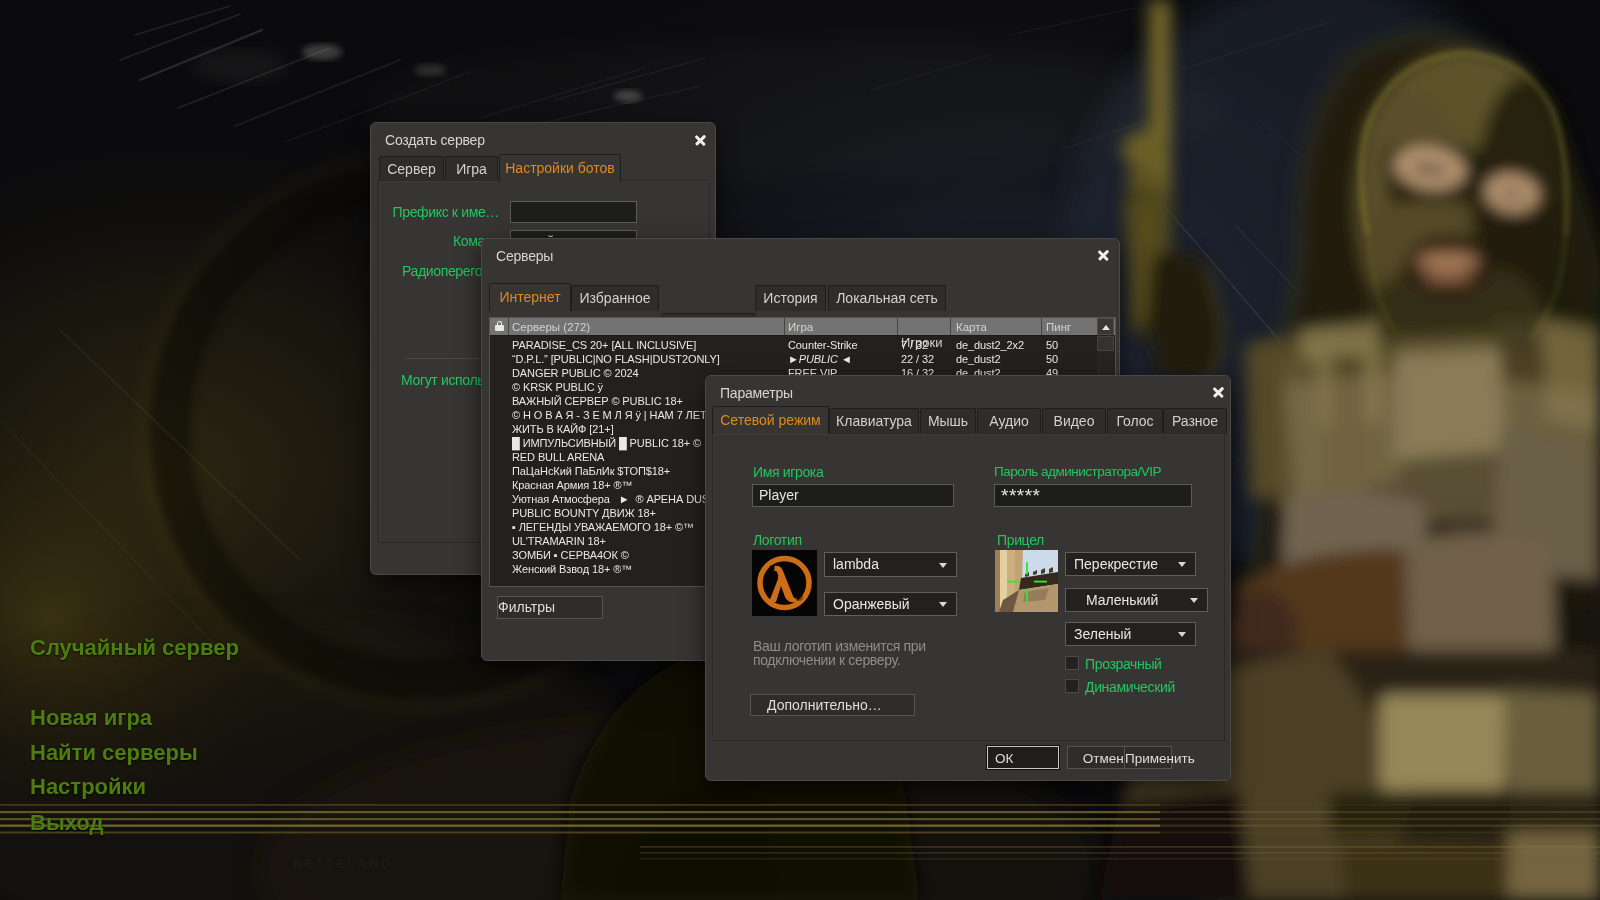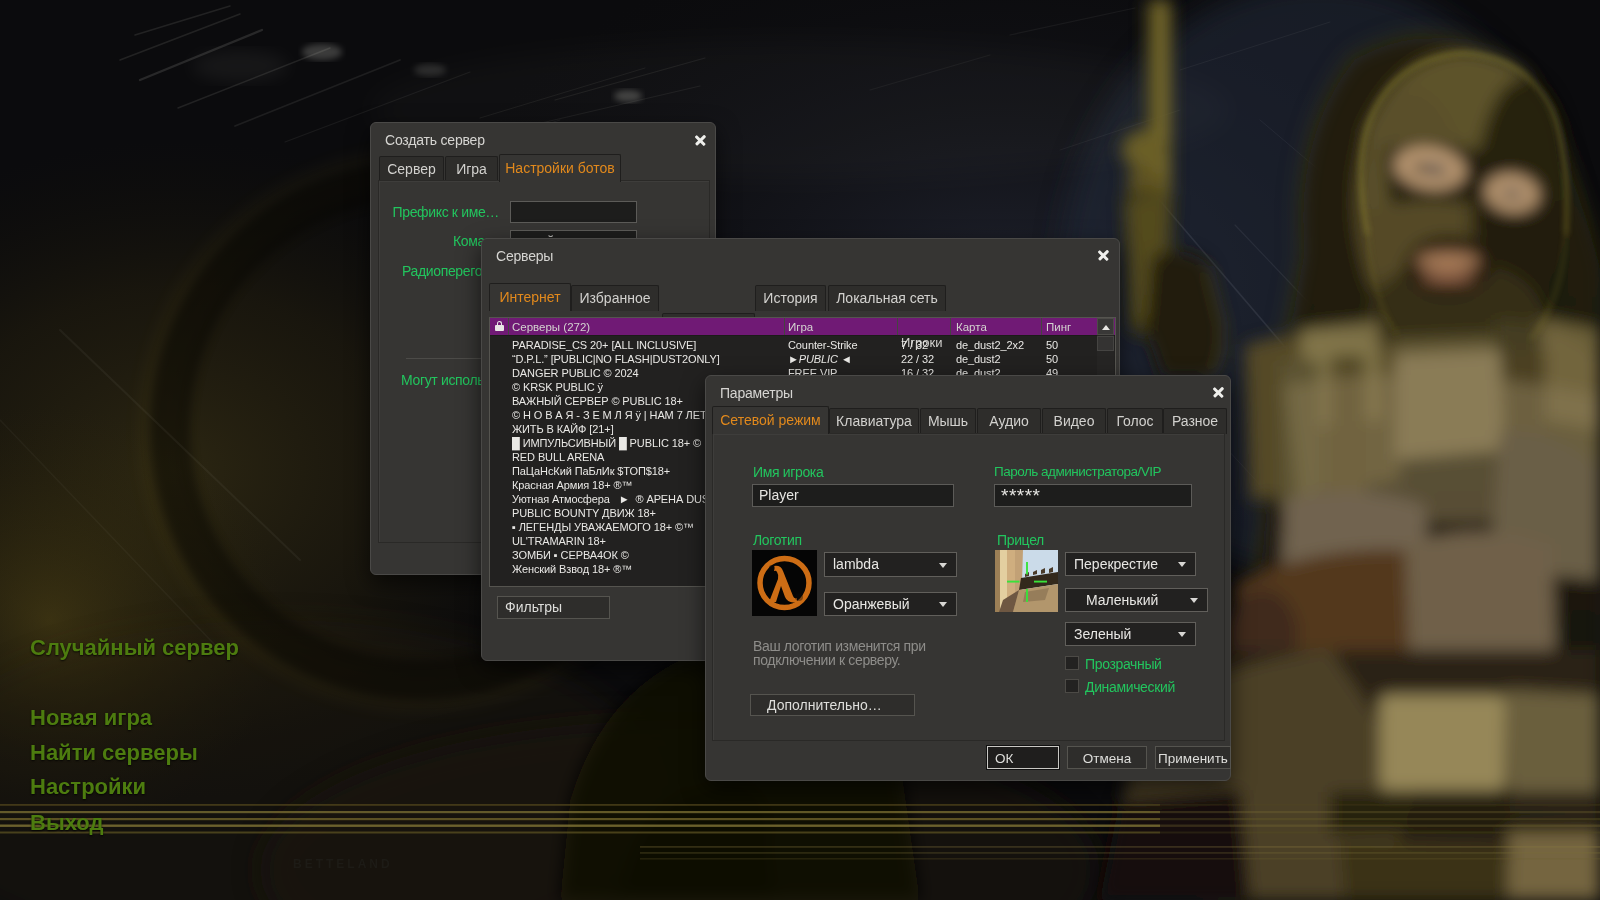--- a/index.html
+++ b/index.html
@@ -242,21 +242,21 @@
     <div class="dtitle" style="top:9px;">Серверы</div>
     <div class="dx" style="right:10px;top:10px;"></div>
     <div class="tab act" style="left:7px;top:44px;width:80px;height:27px;line-height:27px;">Интернет</div>
     <div class="tab" style="left:89px;top:46px;width:86px;height:25px;line-height:25px;">Избранное</div>
     <div class="tab" style="left:180px;top:46px;width:91px;height:25px;line-height:25px;margin-top:28px;">Уникальные</div>
     <div class="tab" style="left:273px;top:46px;width:69px;height:25px;line-height:25px;">История</div>
     <div class="tab" style="left:346px;top:46px;width:116px;height:25px;line-height:25px;">Локальная сеть</div>
 
     <div style="position:absolute;left:7px;top:78px;width:625px;height:268px;background:#222120;border:1px solid #55544f;">
 
-      <div style="position:absolute;left:0;top:0;width:100%;height:17px;background:#701a75;border-bottom:1px solid #1c1b1a;">
+      <div style="position:absolute;left:0;top:0;width:100%;height:17px;background:#737373;border-bottom:1px solid #1c1b1a;">
 
         <div style="position:absolute;left:5px;top:7px;width:9px;height:6px;background:#e8e7e4;border-radius:1px;"></div>
         <div style="position:absolute;left:6.5px;top:2.5px;width:3px;height:4px;border:1.5px solid #e8e7e4;border-bottom:none;border-radius:3px 3px 0 0;"></div>
         <div style="position:absolute;left:18px;top:0;width:1px;height:17px;background:#454440;"></div>
         <span style="position:absolute;left:22px;top:2.5px;font-size:11.5px;color:#d4d3d0;">Серверы (272)</span>
         <div style="position:absolute;left:294px;top:0;width:1px;height:17px;background:#454440;"></div>
         <span style="position:absolute;left:298px;top:2.5px;font-size:11.5px;color:#d4d3d0;">Игра</span>
         <div style="position:absolute;left:407px;top:0;width:1px;height:17px;background:#454440;"></div>
         <span style="position:absolute;left:411px;top:17px;font-size:13px;color:#d4d3d0;">Игроки</span>
         <div style="position:absolute;left:460px;top:0;width:1px;height:17px;background:#454440;"></div>
@@ -296,21 +296,21 @@
       <div class="row" style="left:556px;top:21px;">50</div>
       <div class="row" style="left:298px;top:35px;font-style:italic;">►PUBLIC ◄</div>
       <div class="row" style="left:411px;top:35px;">22 / 32</div>
       <div class="row" style="left:466px;top:35px;">de_dust2</div>
       <div class="row" style="left:556px;top:35px;">50</div>
       <div class="row" style="left:298px;top:49px;">FREE VIP</div>
       <div class="row" style="left:411px;top:49px;">16 / 32</div>
       <div class="row" style="left:466px;top:49px;">de_dust2</div>
       <div class="row" style="left:556px;top:49px;">49</div>
     </div>
-    <div class="btn" style="left:15px;top:357px;width:104px;height:21px;line-height:21px;text-align:left;padding-left:7px;font-size:14px;">Фильтры</div>
+    <div class="btn" style="left:15px;top:357px;width:104px;height:21px;line-height:21px;text-align:left;font-size:14px;">Фильтры</div>
   </div>
 
   <div class="dlg" id="dlg3" style="left:705px;top:375px;width:524px;height:404px;z-index:30;">
     <div class="dtitle" style="top:9px;">Параметры</div>
     <div class="dx" style="right:6px;top:9.8px;"></div>
     <div class="tab act" style="left:6px;top:30px;width:115px;height:27px;line-height:27px;">Сетевой режим</div>
     <div class="tab" style="left:123px;top:32px;width:88px;height:25px;line-height:25px;">Клавиатура</div>
     <div class="tab" style="left:214px;top:32px;width:54px;height:25px;line-height:25px;">Мышь</div>
     <div class="tab" style="left:271px;top:32px;width:62px;height:25px;line-height:25px;">Аудио</div>
     <div class="tab" style="left:336px;top:32px;width:62px;height:25px;line-height:25px;">Видео</div>
@@ -364,15 +364,15 @@
     <div class="drop" style="left:359px;top:176px;width:121px;height:22px;line-height:22px;padding-left:8px;">Перекрестие<span class="dar"></span></div>
     <div class="drop" style="left:359px;top:212px;width:121px;height:22px;line-height:22px;padding-left:20px;">Маленький<span class="dar"></span></div>
     <div class="drop" style="left:359px;top:246px;width:121px;height:22px;line-height:22px;padding-left:8px;">Зеленый<span class="dar"></span></div>
     <div class="chk" style="left:359px;top:280px;"></div>
     <div class="lbl" style="left:379px;top:280px;">Прозрачный</div>
     <div class="chk" style="left:359px;top:303px;"></div>
     <div class="lbl" style="left:379px;top:303px;">Динамический</div>
 
     <div class="btn" style="left:281px;top:370px;width:72px;height:23px;line-height:23px;background:#1f1e1d;border:1px solid #c9c8c4;box-shadow:0 0 0 1px #111;text-align:left;padding-left:7px;box-sizing:border-box;font-size:13.5px;">ОК</div>
     <div class="btn" style="left:361px;top:370px;width:80px;height:23px;line-height:23px;box-sizing:border-box;font-size:13.5px;">Отмена</div>
-    <div class="btn" style="left:449px;top:370px;width:76px;height:23px;line-height:23px;box-sizing:border-box;font-size:13.5px;">Применить</div>
+    <div class="btn" style="left:418px;top:370px;width:48px;height:23px;line-height:23px;box-sizing:border-box;font-size:13.5px;">Применить</div>
   </div>
 </div>
 
 </body></html>

